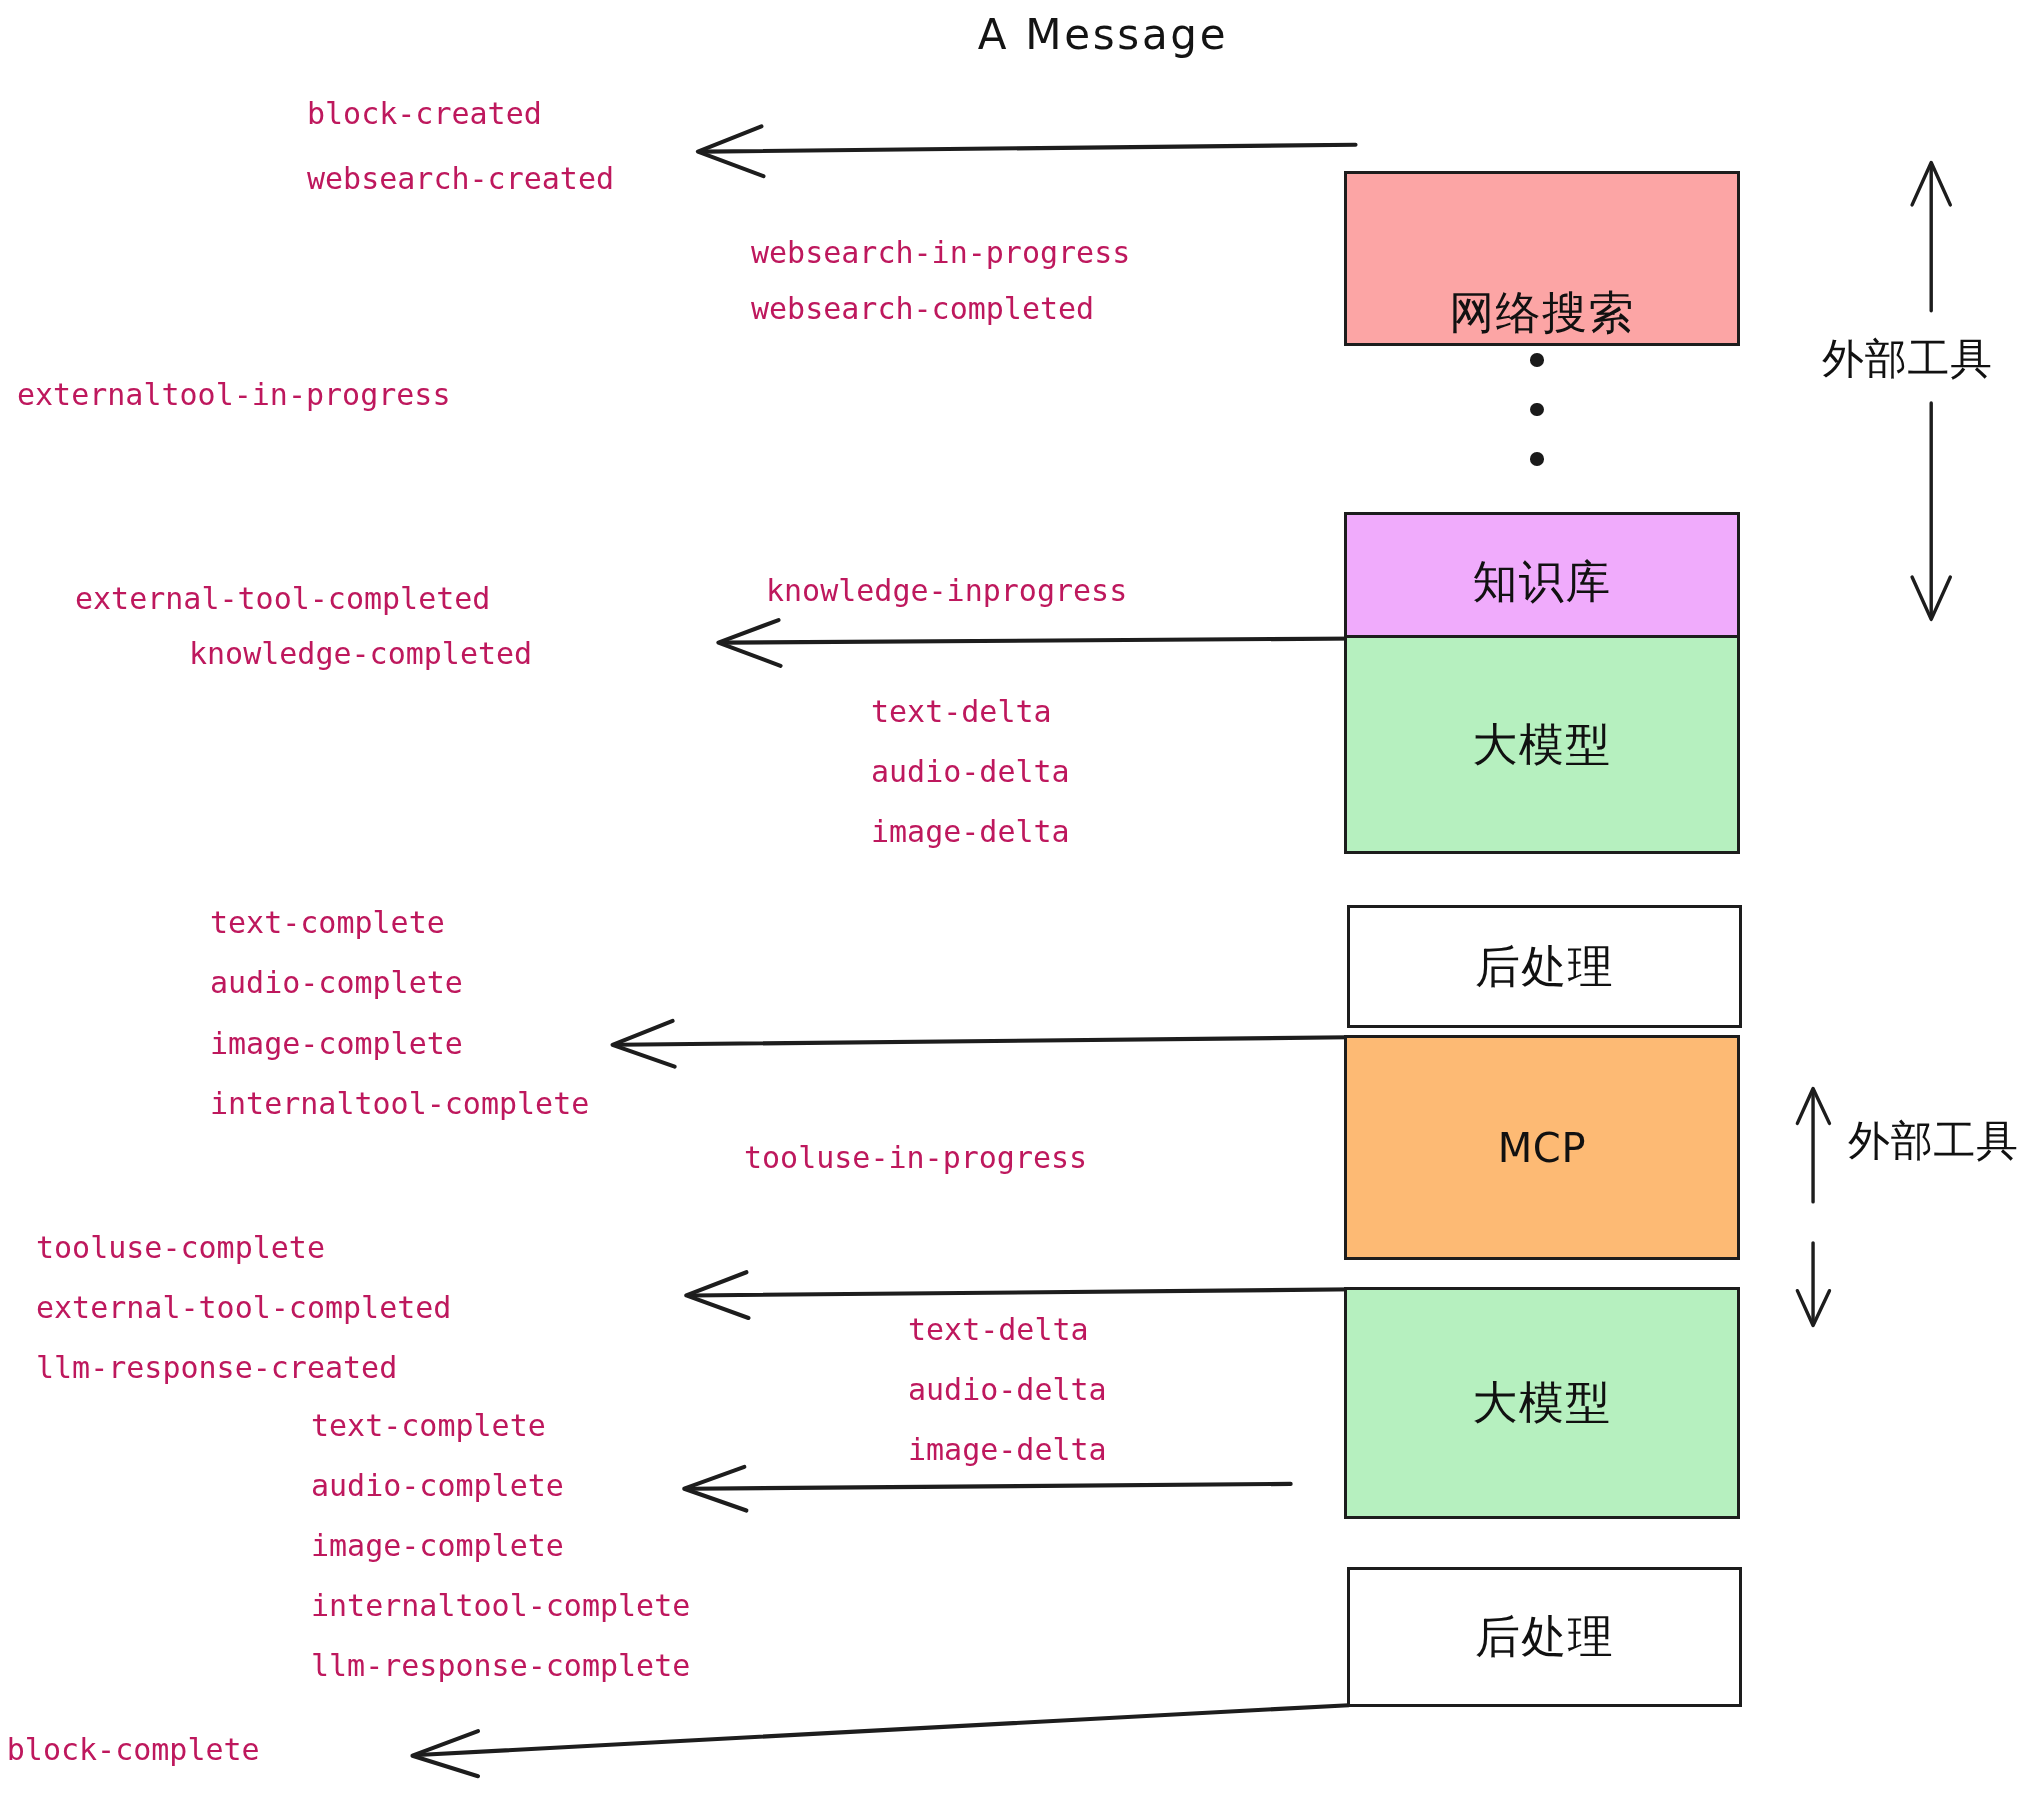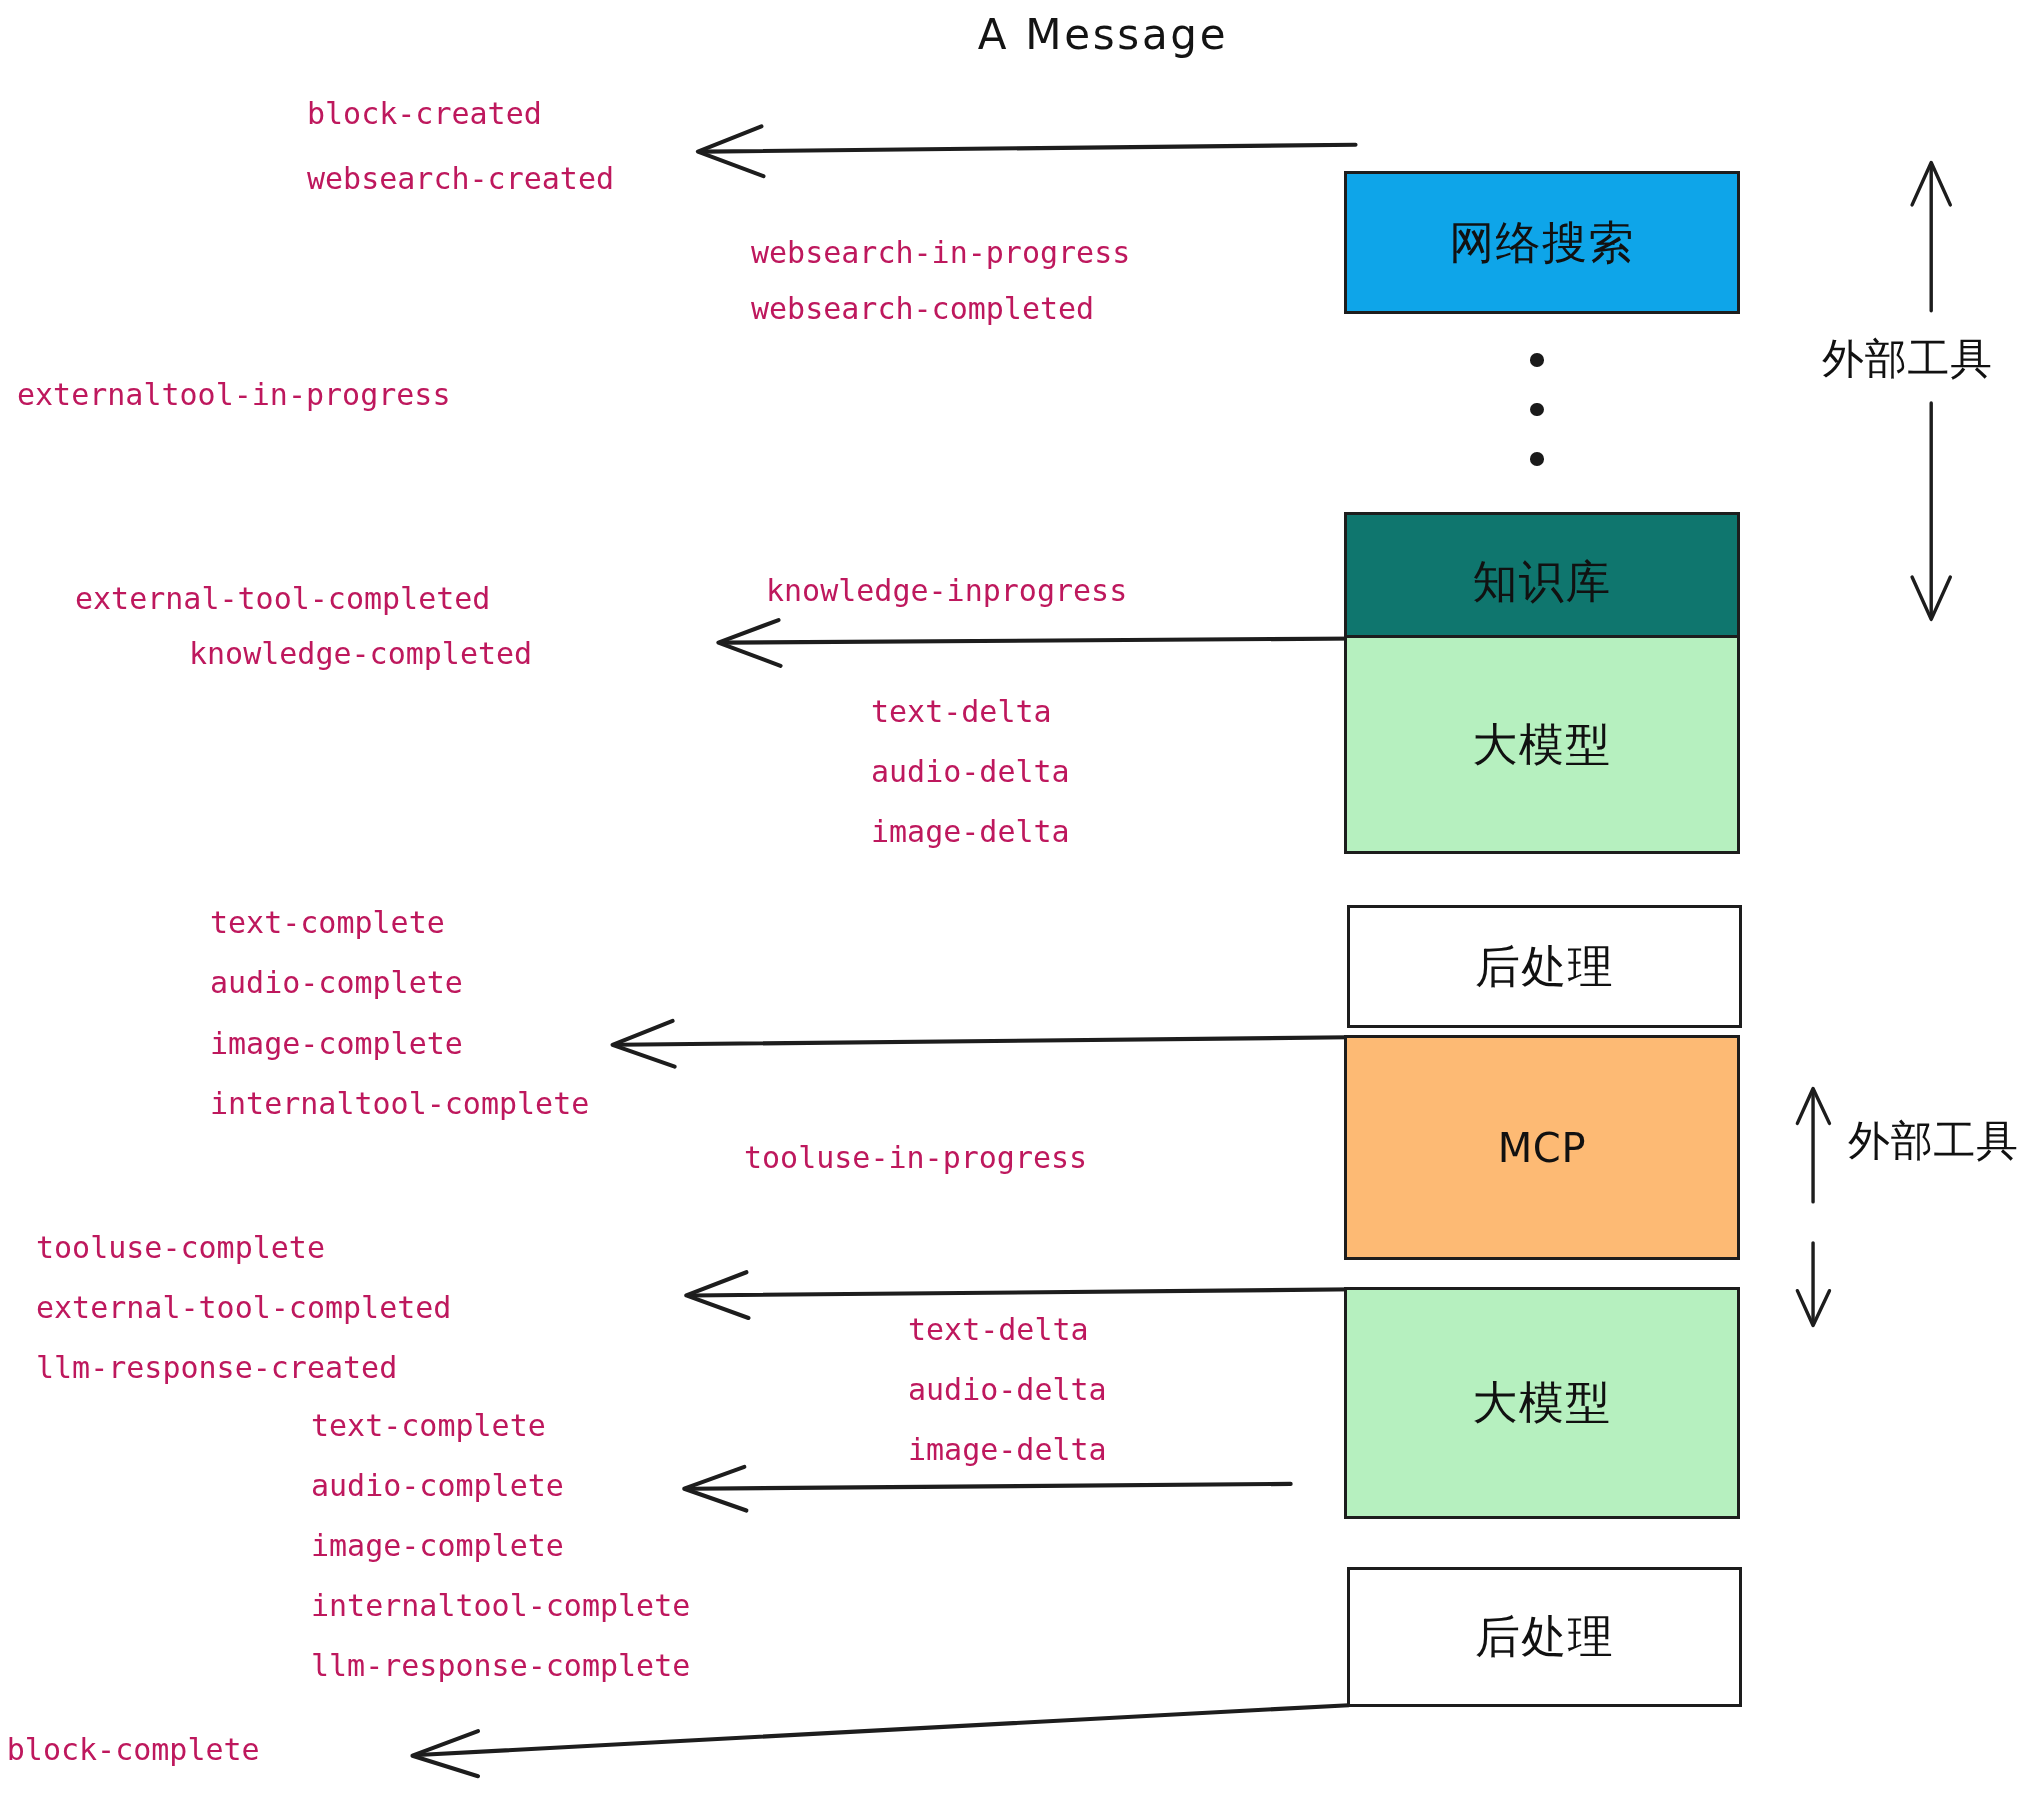--- a/index.html
+++ b/index.html
@@ -101,25 +101,25 @@
     </g>
 
     <g>
       <path class="ln-thin" d="M2655 1600 L2655 1760"></path>
       <path class="ln-thin" d="M2632 1645 L2655 1594 L2679 1645"></path>
       <path class="ln-thin" d="M2655 1820 L2655 1935"></path>
       <path class="ln-thin" d="M2632 1890 L2655 1941 L2679 1890"></path>
     </g>
   </svg>
 
-  <div class="box box-cjk" style="left:1344px;top:171px;width:396px;height:143px;background:#0ea5e9;">
+  <div class="box box-cjk" style="left:1344px;top:171px;width:396px;height:175px;background:#fca5a5;align-items:flex-end;">
     <span>网络搜索</span>
   </div>
 
-  <div class="box box-cjk" style="left:1344px;top:512px;width:396px;height:140px;background:#0f766e;">
+  <div class="box box-cjk" style="left:1344px;top:512px;width:396px;height:140px;background:#f0abfc;">
     <span>知识库</span>
   </div>
 
   <div class="box box-cjk" style="left:1344px;top:635px;width:396px;height:219px;background:#b6f0bf;">
     <span>大模型</span>
   </div>
 
   <div class="box box-cjk" style="left:1347px;top:905px;width:395px;height:123px;background:#ffffff;">
     <span>后处理</span>
   </div>

